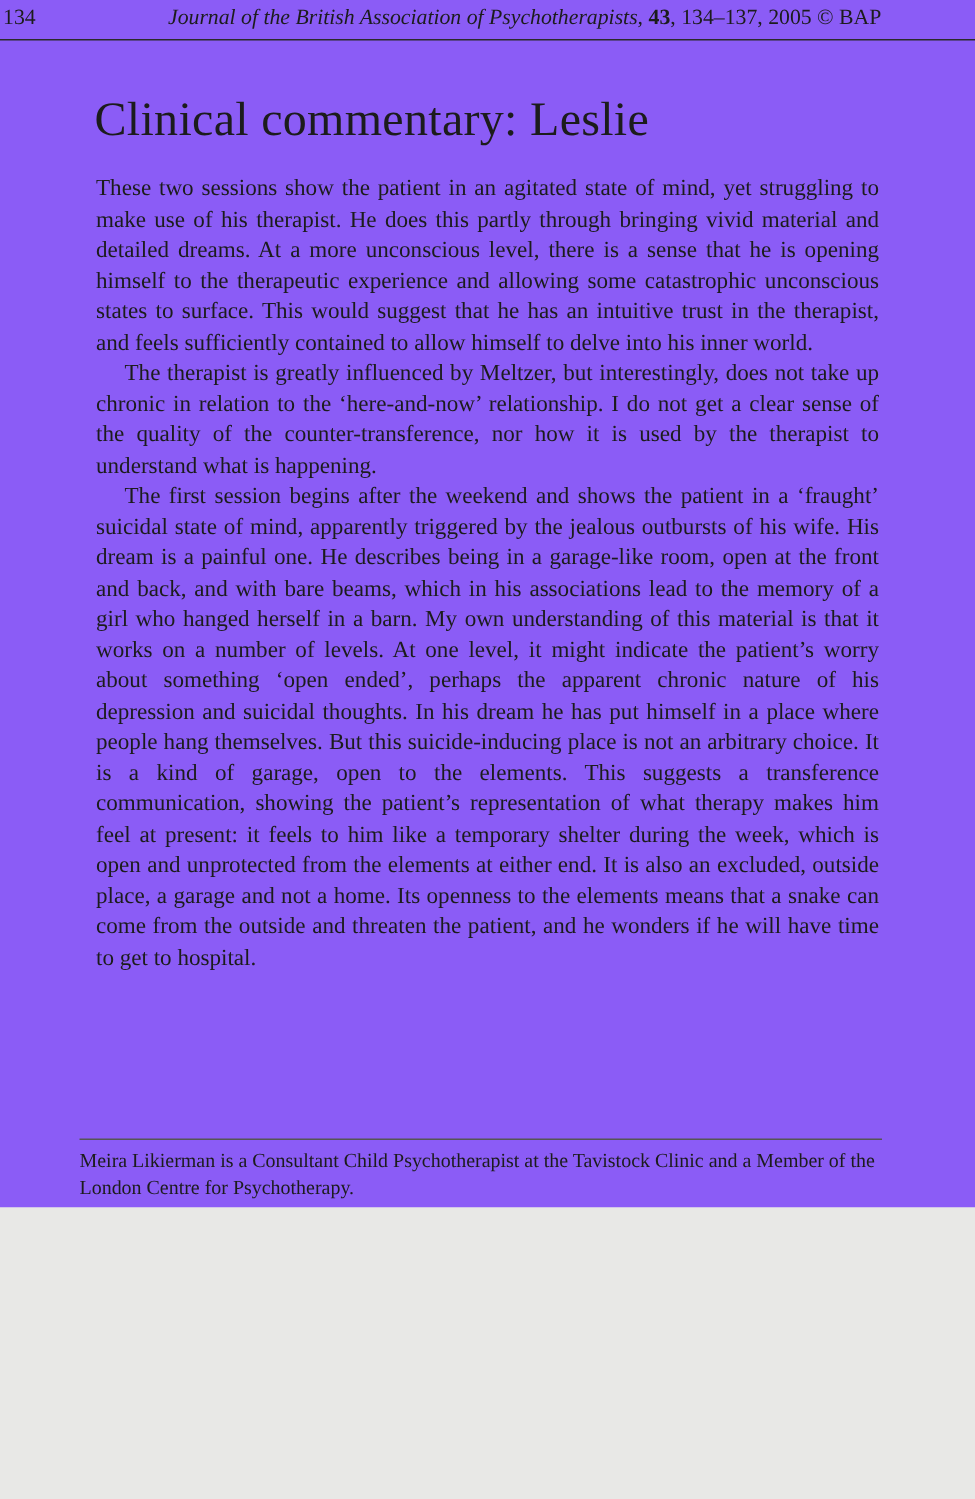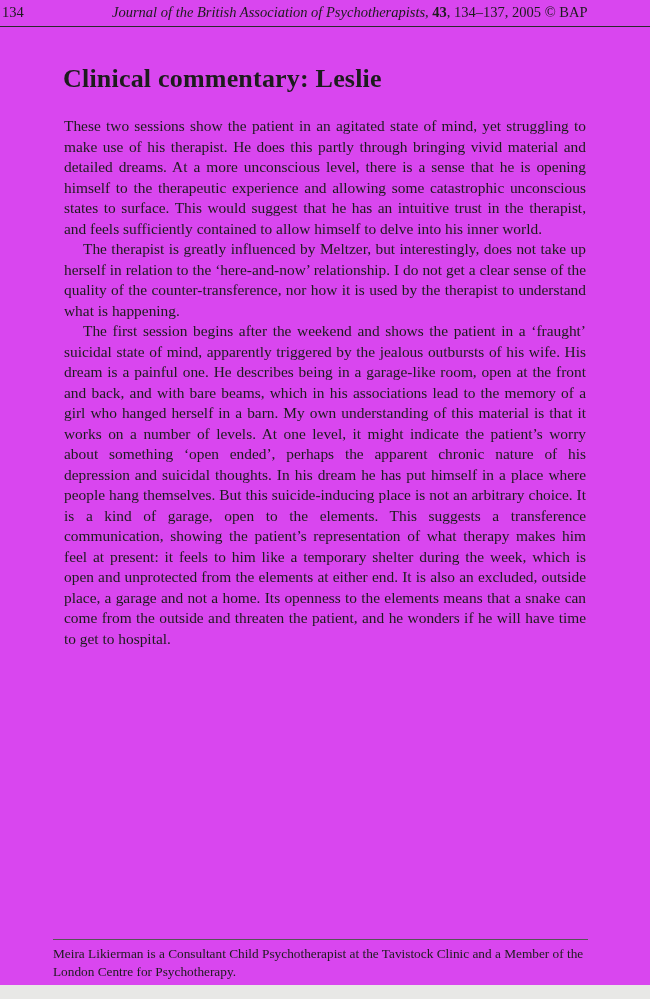--- a/index.html
+++ b/index.html
@@ -3,23 +3,23 @@
 <meta charset="utf-8">
 <style>
   html, body {
     margin: 0;
     padding: 0;
     background: #e8e8e6;
   }
   .page {
     position: relative;
     width: 650px;
-    height: 985px;
+    height: 805px;
     margin: 0 auto;
-    background: #d946ef;
+    background: #8b5cf6;
     color: #1c1c1c;
     font-family: "Liberation Serif", "DejaVu Serif", serif;
     overflow: hidden;
     box-sizing: border-box;
   }
   
   .running-head {
     display: flex;
     align-items: baseline;
     padding: 3px 10px 0 2px;
@@ -40,22 +40,22 @@
   .journal-ref strong { font-style: normal; font-weight: bold; }
   .head-rule {
     border: none;
     border-top: 1.4px solid #2a2a2a;
     margin: 4px 0 0 0;
     width: 650px;
   }
   
   .title {
     margin: 32px 64px 0 63px;
-    font-size: 26px;
-    font-weight: 700;
+    font-size: 32px;
+    font-weight: 400;
     letter-spacing: 0.2px;
     line-height: 40px;
   }
   
   .author {
     margin: 207px 64px 0 64px;
     font-size: 15px;
     letter-spacing: 0.6px;
     text-transform: uppercase;
   }
@@ -97,21 +97,21 @@
     <span class="journal-ref"><em>Journal of the British Association of Psychotherapists, </em><strong>43</strong><span>, 134–137, 2005 © BAP</span></span>
   </header>
 
   <hr class="head-rule">
 
   <h1 class="title">Clinical commentary: Leslie</h1>
 
 
   <div class="body-text">
     <p class="para">These two sessions show the patient in an agitated state of mind, yet struggling to make use of his therapist. He does this partly through bringing vivid material and detailed dreams. At a more unconscious level, there is a sense that he is opening himself to the therapeutic experience and allowing some catastrophic unconscious states to surface. This would suggest that he has an intuitive trust in the therapist, and feels sufficiently contained to allow himself to delve into his inner world.</p>
-    <p class="para indent">The therapist is greatly influenced by Meltzer, but interestingly, does not take up herself in relation to the ‘here-and-now’ relationship. I do not get a clear sense of the quality of the counter-transference, nor how it is used by the therapist to understand what is happening.</p>
+    <p class="para indent">The therapist is greatly influenced by Meltzer, but interestingly, does not take up chronic in relation to the ‘here-and-now’ relationship. I do not get a clear sense of the quality of the counter-transference, nor how it is used by the therapist to understand what is happening.</p>
     <p class="para indent">The first session begins after the weekend and shows the patient in a ‘fraught’ suicidal state of mind, apparently triggered by the jealous outbursts of his wife. His dream is a painful one. He describes being in a garage-like room, open at the front and back, and with bare beams, which in his associations lead to the memory of a girl who hanged herself in a barn. My own understanding of this material is that it works on a number of levels. At one level, it might indicate the patient’s worry about something ‘open ended’, perhaps the apparent chronic nature of his depression and suicidal thoughts. In his dream he has put himself in a place where people hang themselves. But this suicide-inducing place is not an arbitrary choice. It is a kind of garage, open to the elements. This suggests a transference communication, showing the patient’s representation of what therapy makes him feel at present: it feels to him like a temporary shelter during the week, which is open and unprotected from the elements at either end. It is also an excluded, outside place, a garage and not a home. Its openness to the elements means that a snake can come from the outside and threaten the patient, and he wonders if he will have time to get to hospital.</p>
   </div>
 
   <footer class="footnote-area">
     <hr class="foot-rule">
     <p class="footnote-text">Meira Likierman is a Consultant Child Psychotherapist at the Tavistock Clinic and a Member of the London Centre for Psychotherapy.</p>
   </footer>
 
 </div>
 

